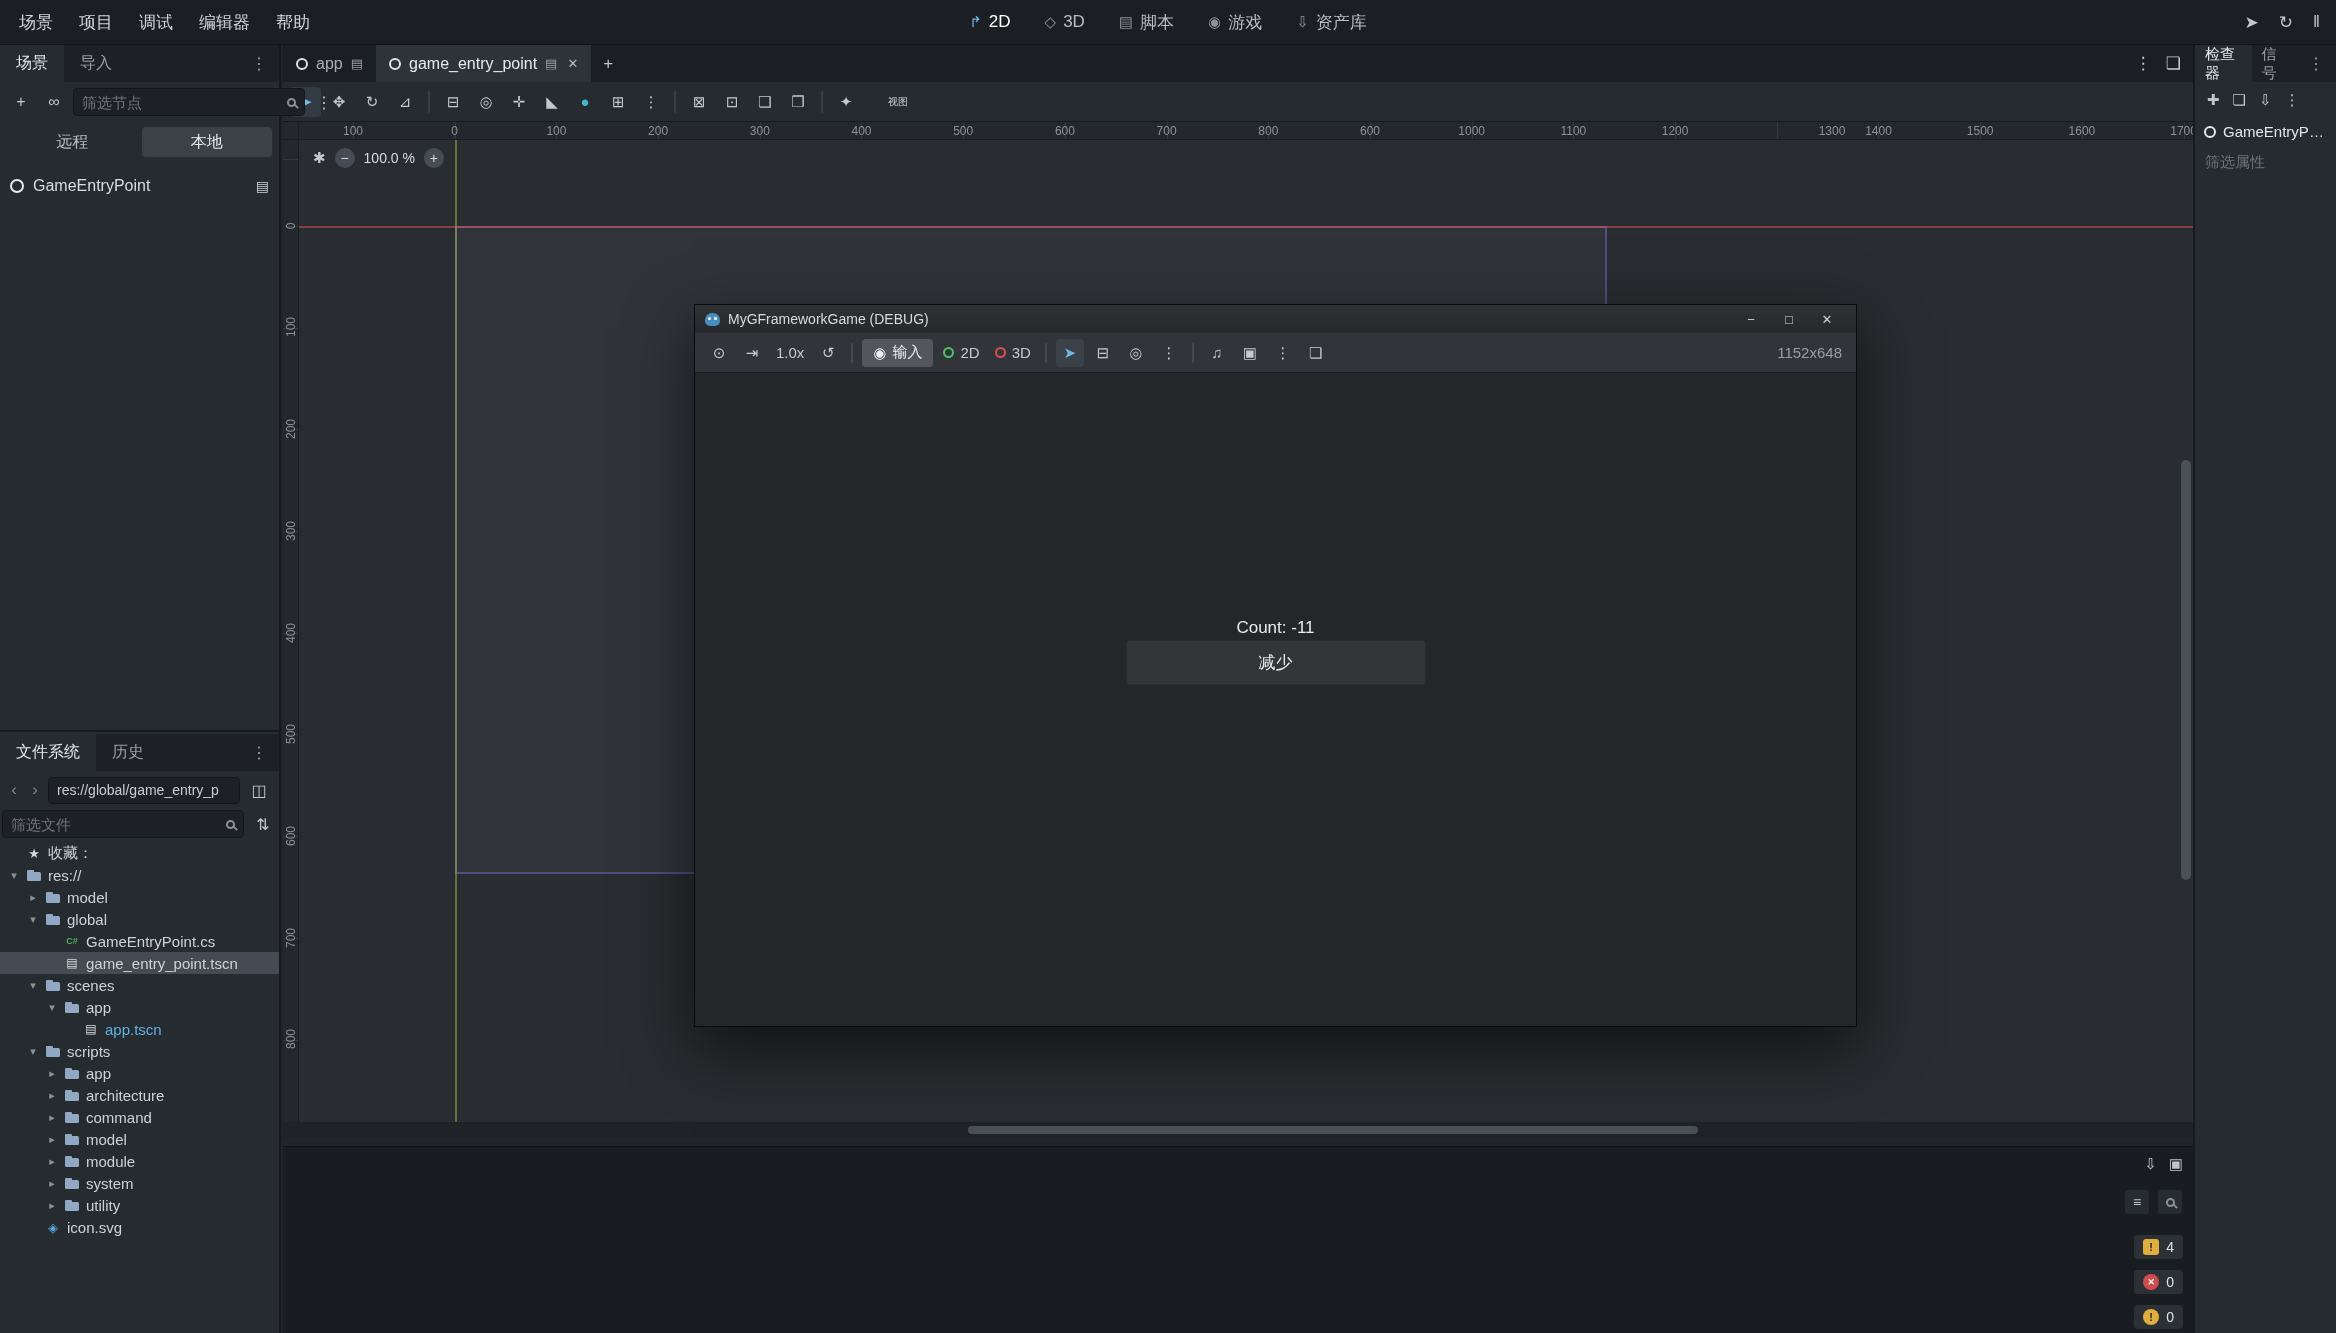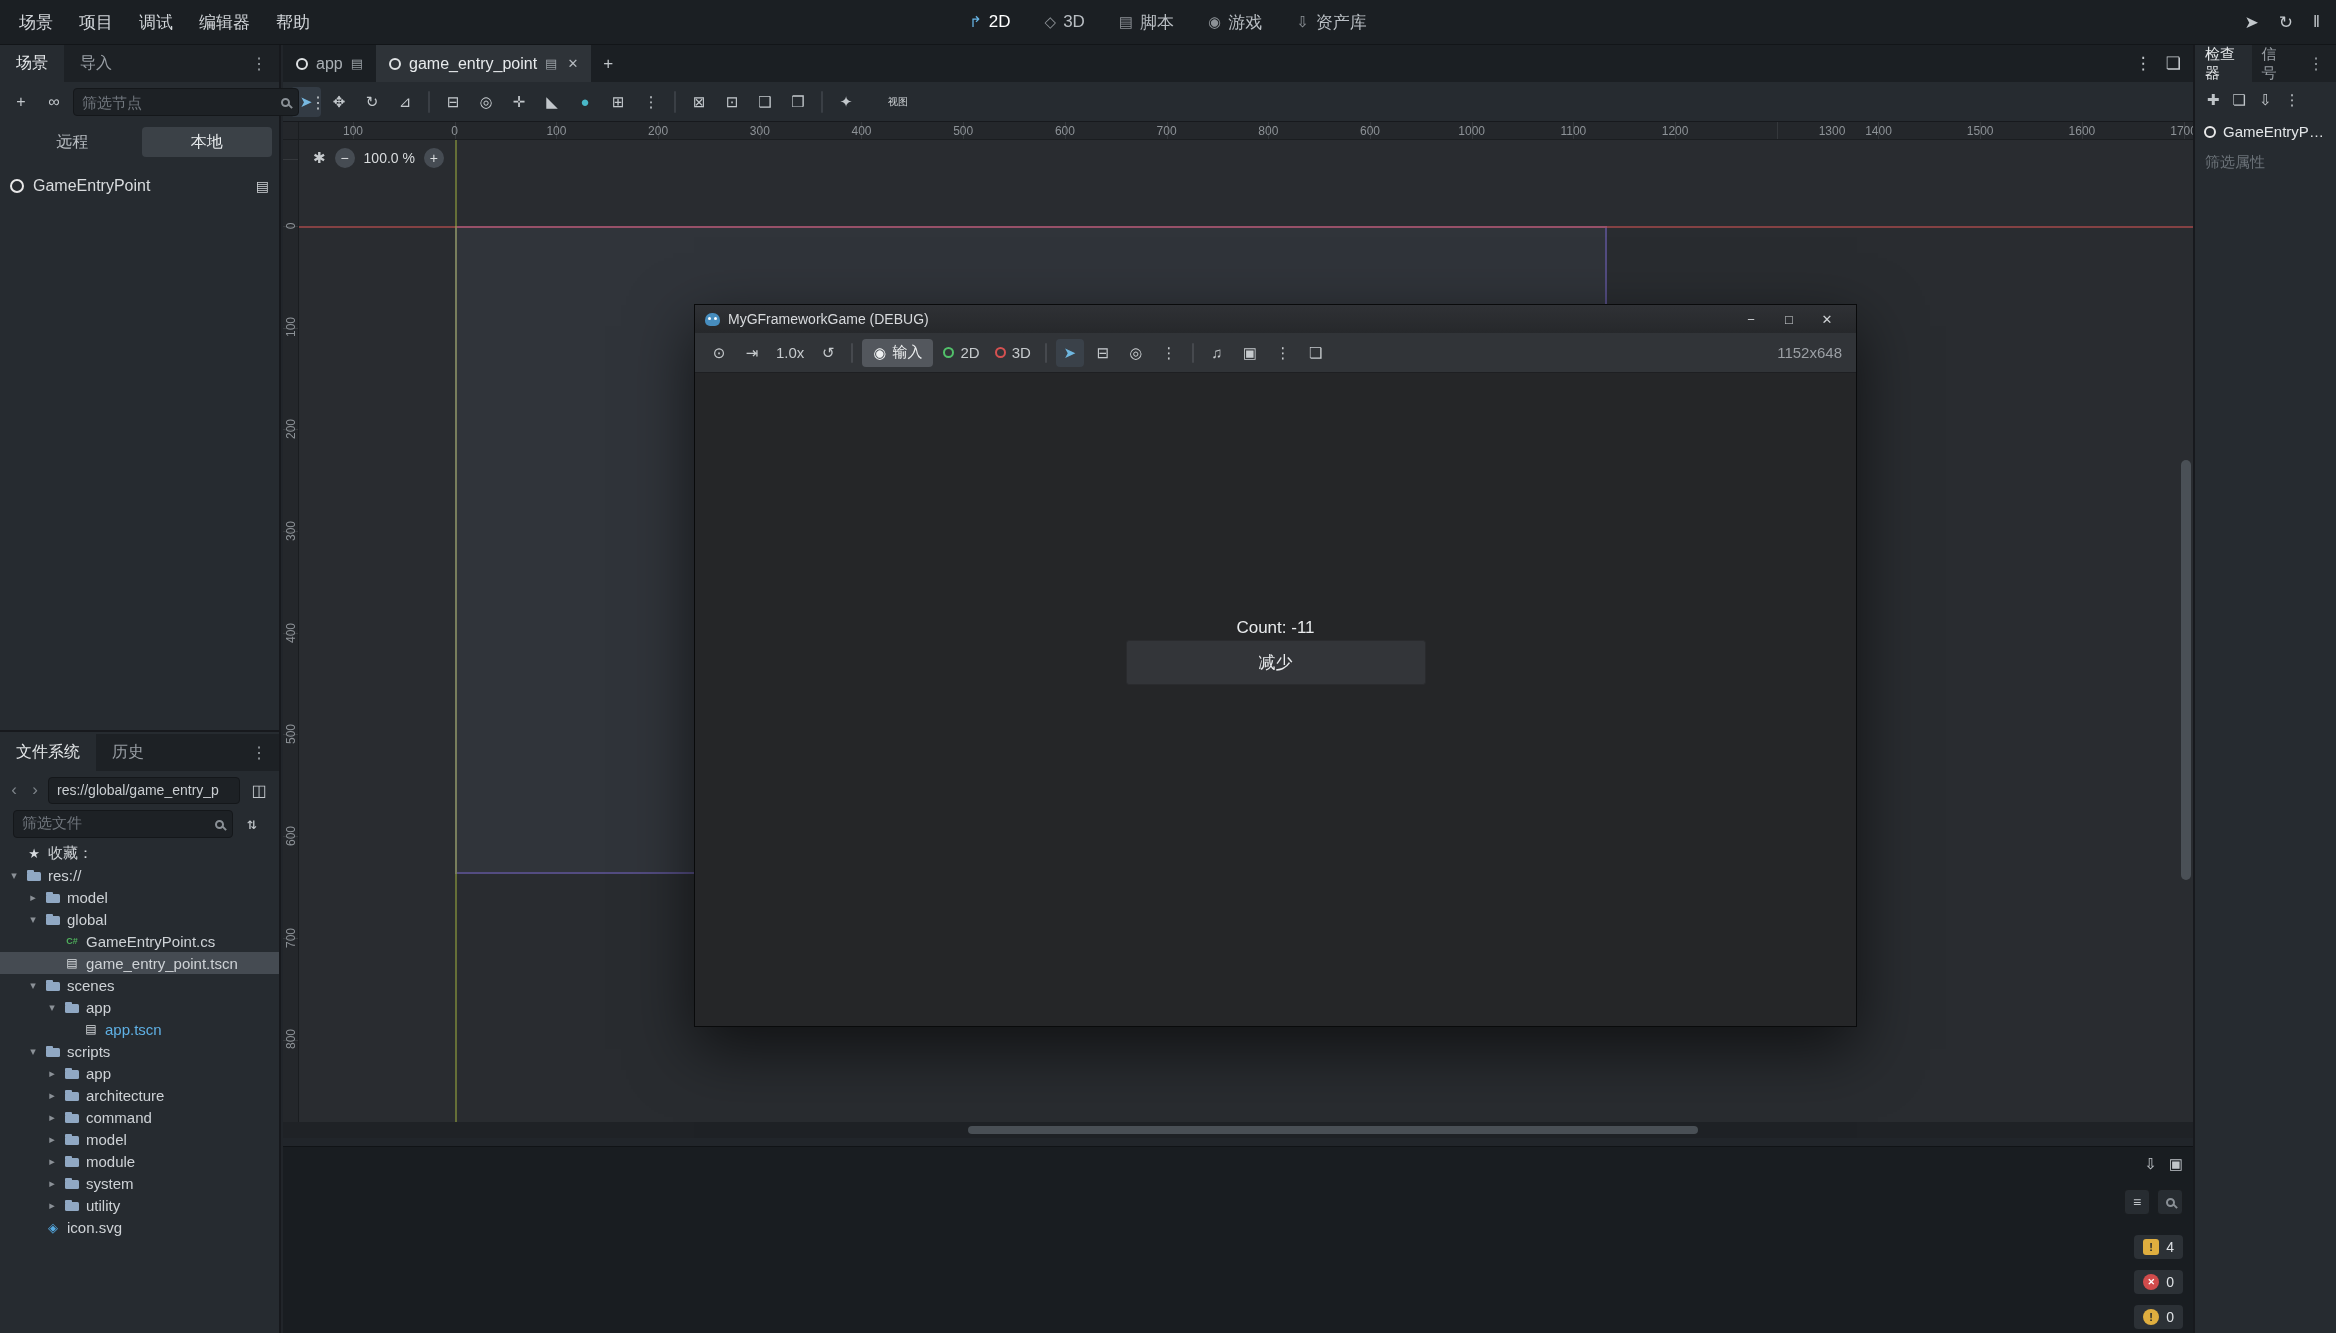--- a/index.html
+++ b/index.html
@@ -24,38 +24,38 @@
   .dock-tabs-list{display:flex;}
   .dock-tab{display:flex;align-items:center;padding:0 16px;font-size:16px;color:#999fa5;}
   .dock-tab.active{background:#262b30;color:#e4e7e9;}
   .dock-kebab{margin-left:auto;display:flex;align-items:center;padding:0 12px;color:#9aa0a5;font-size:16px;}
 
   
   .dock-left{position:absolute;left:0;top:45px;width:281px;height:1288px;background:#262b30;border-right:2px solid #17191d;z-index:5;}
   .scene-dock{position:absolute;left:0;top:0;width:100%;height:687px;border-bottom:2px solid #17191d;}
   .scene-toolbar{display:flex;align-items:center;gap:5px;padding:6px 7px;}
   .tool-btn{width:28px;height:28px;flex:none;display:flex;align-items:center;justify-content:center;border-radius:4px;color:#c2c7cb;font-size:16px;}
-  .search-box{flex:1;display:flex;align-items:center;background:#1d2125;border:1px solid #14171a;border-radius:4px;height:28px;padding:0 8px;}
+  .search-box{flex:1;display:flex;align-items:center;gap:6px;background:#1d2125;border:1px solid #14171a;border-radius:4px;height:28px;padding:0 8px;}
   .search-input{flex:1;min-width:0;background:none;border:none;outline:none;color:#c9ced2;font-family:inherit;font-size:15px;}
   .search-input::placeholder{color:#70767d;}
   .mag{width:9px;height:9px;flex:none;border:2px solid #8a9096;border-radius:50%;position:relative;}
   .mag::after{content:"";position:absolute;width:6px;height:2px;background:#8a9096;transform:rotate(45deg);right:-5px;bottom:-2px;}
   .remote-local{display:flex;gap:4px;padding:5px 7px;}
   .rl-btn{flex:1;height:30px;display:flex;align-items:center;justify-content:center;font-size:16px;color:#b7bcc1;border-radius:4px;}
   .rl-btn.active{background:#3b4147;color:#e8ebed;}
   .scene-tree-row{display:flex;align-items:center;height:32px;margin-top:8px;padding:0 10px;gap:9px;font-size:16px;color:#d9dcde;}
   .nico{width:14px;height:14px;flex:none;border:2px solid #e8e8e8;border-radius:50%;}
   .nico.small{width:12px;height:12px;border-width:2px;}
   .script-badge{margin-left:auto;color:#cfd3d6;font-size:14px;}
 
   .fs-dock{position:absolute;left:0;top:689px;width:100%;height:599px;}
   .fs-nav{display:flex;align-items:center;gap:5px;padding:5px 6px;}
   .nav-arrow{width:16px;flex:none;text-align:center;color:#7e848a;font-size:17px;}
   .path-input{flex:1;min-width:0;background:#1d2125;border:1px solid #14171a;border-radius:4px;height:27px;color:#c9cdd1;font-family:inherit;font-size:14px;padding:0 8px;outline:none;}
-  .fs-filter{display:flex;gap:5px;padding:1px 13px 5px;font-family:Liberation Mono, monospace;}
+  .fs-filter{display:flex;gap:5px;padding:1px 2px 5px;}
   .fs-tree{position:absolute;left:0;top:108px;right:0;bottom:0;overflow:hidden;font-size:15px;}
   .fs-row{display:flex;align-items:center;height:22px;gap:6px;color:#ced2d6;white-space:nowrap;}
   .fs-row.selected{background:#454b52;}
   .fs-row.open-scene .fs-label{color:#5fb0e4;}
   .chev{width:12px;flex:none;color:#8b9197;font-size:11px;text-align:center;}
   .fico{width:16px;height:14px;flex:none;display:flex;align-items:center;justify-content:center;font-size:13px;color:#d6dade;}
   .fico-folder{position:relative;}
   .fico-folder::before{content:"";position:absolute;left:1px;top:4px;width:14px;height:9px;background:#90a8c3;border-radius:1.5px;}
   .fico-folder::after{content:"";position:absolute;left:1px;top:2px;width:7px;height:3px;background:#90a8c3;border-radius:1px 1px 0 0;}
   .fico-star{color:#d6dade;font-size:13px;}

